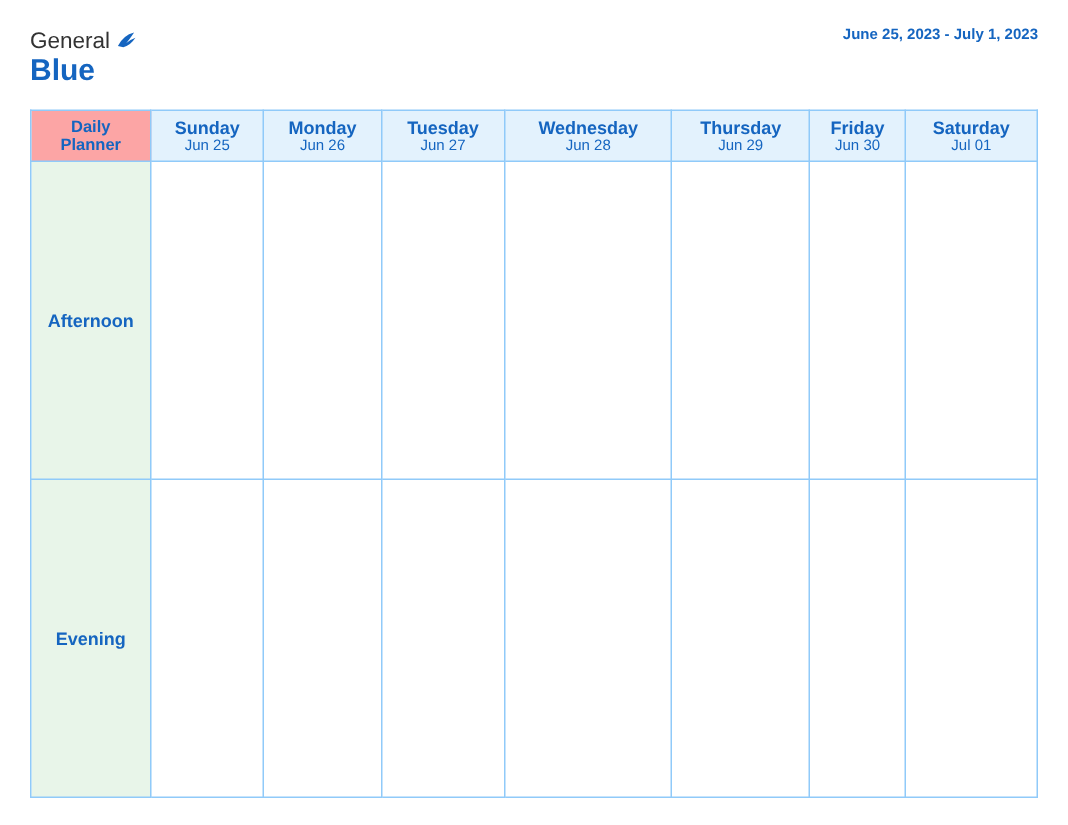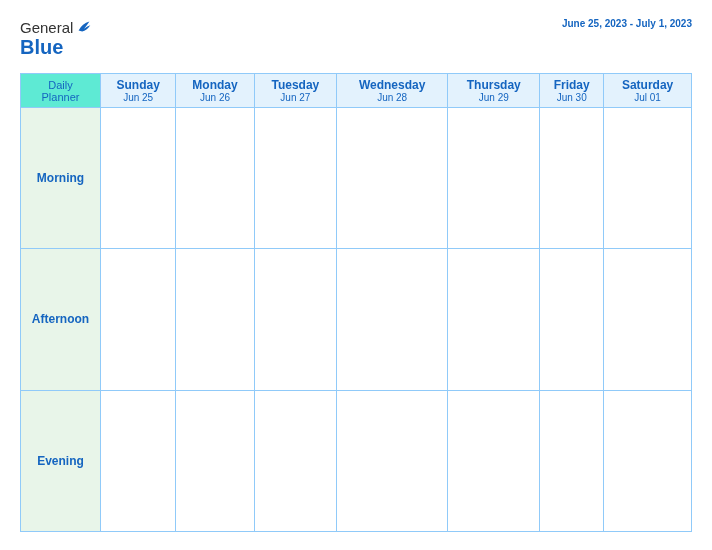--- a/index.html
+++ b/index.html
@@ -65,23 +65,23 @@
       border: 1px solid #90caf9;
       text-align: center;
       vertical-align: middle;
       padding: 4px 2px;
     }
     .planner-table thead tr {
       background-color: #e3f2fd;
     }
     .th-daily-planner {
       font-size: 11px;
-      font-weight: normal;
+      font-weight: bold;
       color: #1565c0;
-      background-color: #5eead4;
+      background-color: #fca5a5;
       width: 80px;
     }
     .th-day {
       font-size: 11px;
       font-weight: bold;
       color: #1565c0;
       background-color: #e3f2fd;
     }
     .th-day-name {
       display: block;
@@ -160,30 +160,20 @@
         <span class="th-day-date">Jun 30</span>
       </th>
       <th class="th-day">
         <span class="th-day-name">Saturday</span>
         <span class="th-day-date">Jul 01</span>
       </th>
     </tr>
   </thead>
   <tbody>
     <tr>
-      <td class="td-label">Morning</td>
-      <td class="td-cell"></td>
-      <td class="td-cell"></td>
-      <td class="td-cell"></td>
-      <td class="td-cell"></td>
-      <td class="td-cell"></td>
-      <td class="td-cell"></td>
-      <td class="td-cell"></td>
-    </tr>
-    <tr>
       <td class="td-label">Afternoon</td>
       <td class="td-cell"></td>
       <td class="td-cell"></td>
       <td class="td-cell"></td>
       <td class="td-cell"></td>
       <td class="td-cell"></td>
       <td class="td-cell"></td>
       <td class="td-cell"></td>
     </tr>
     <tr>

